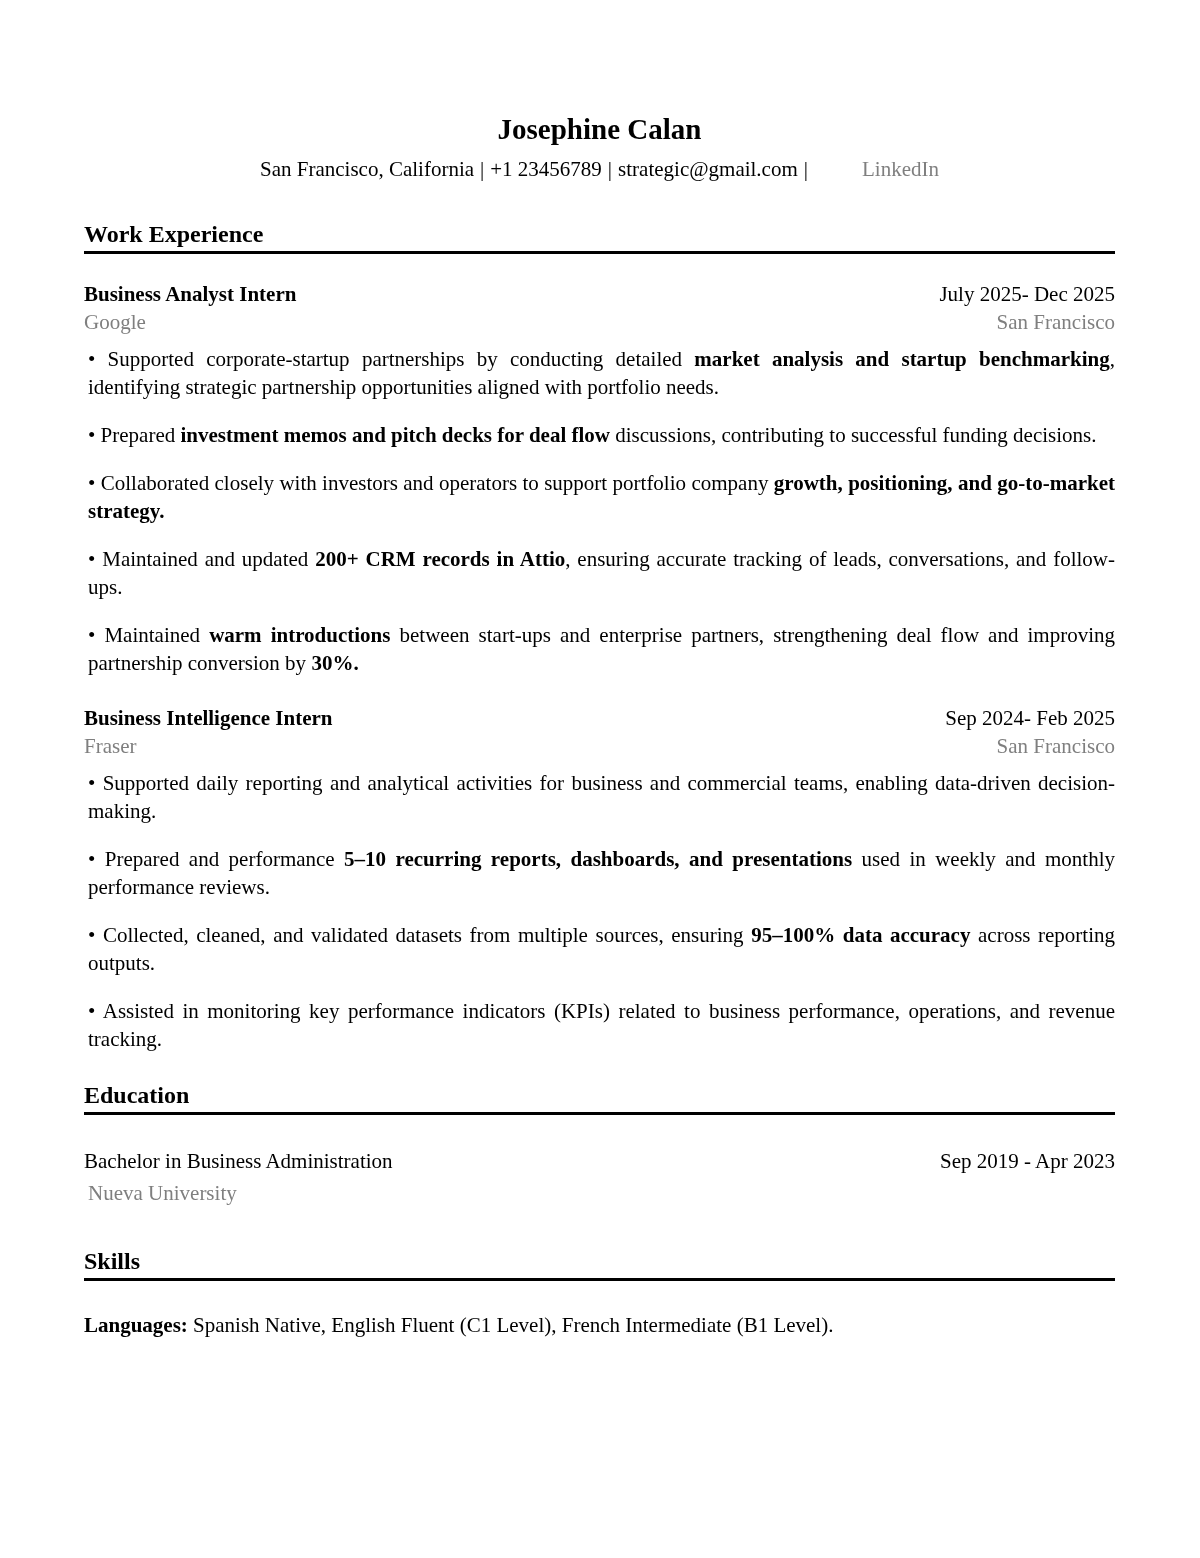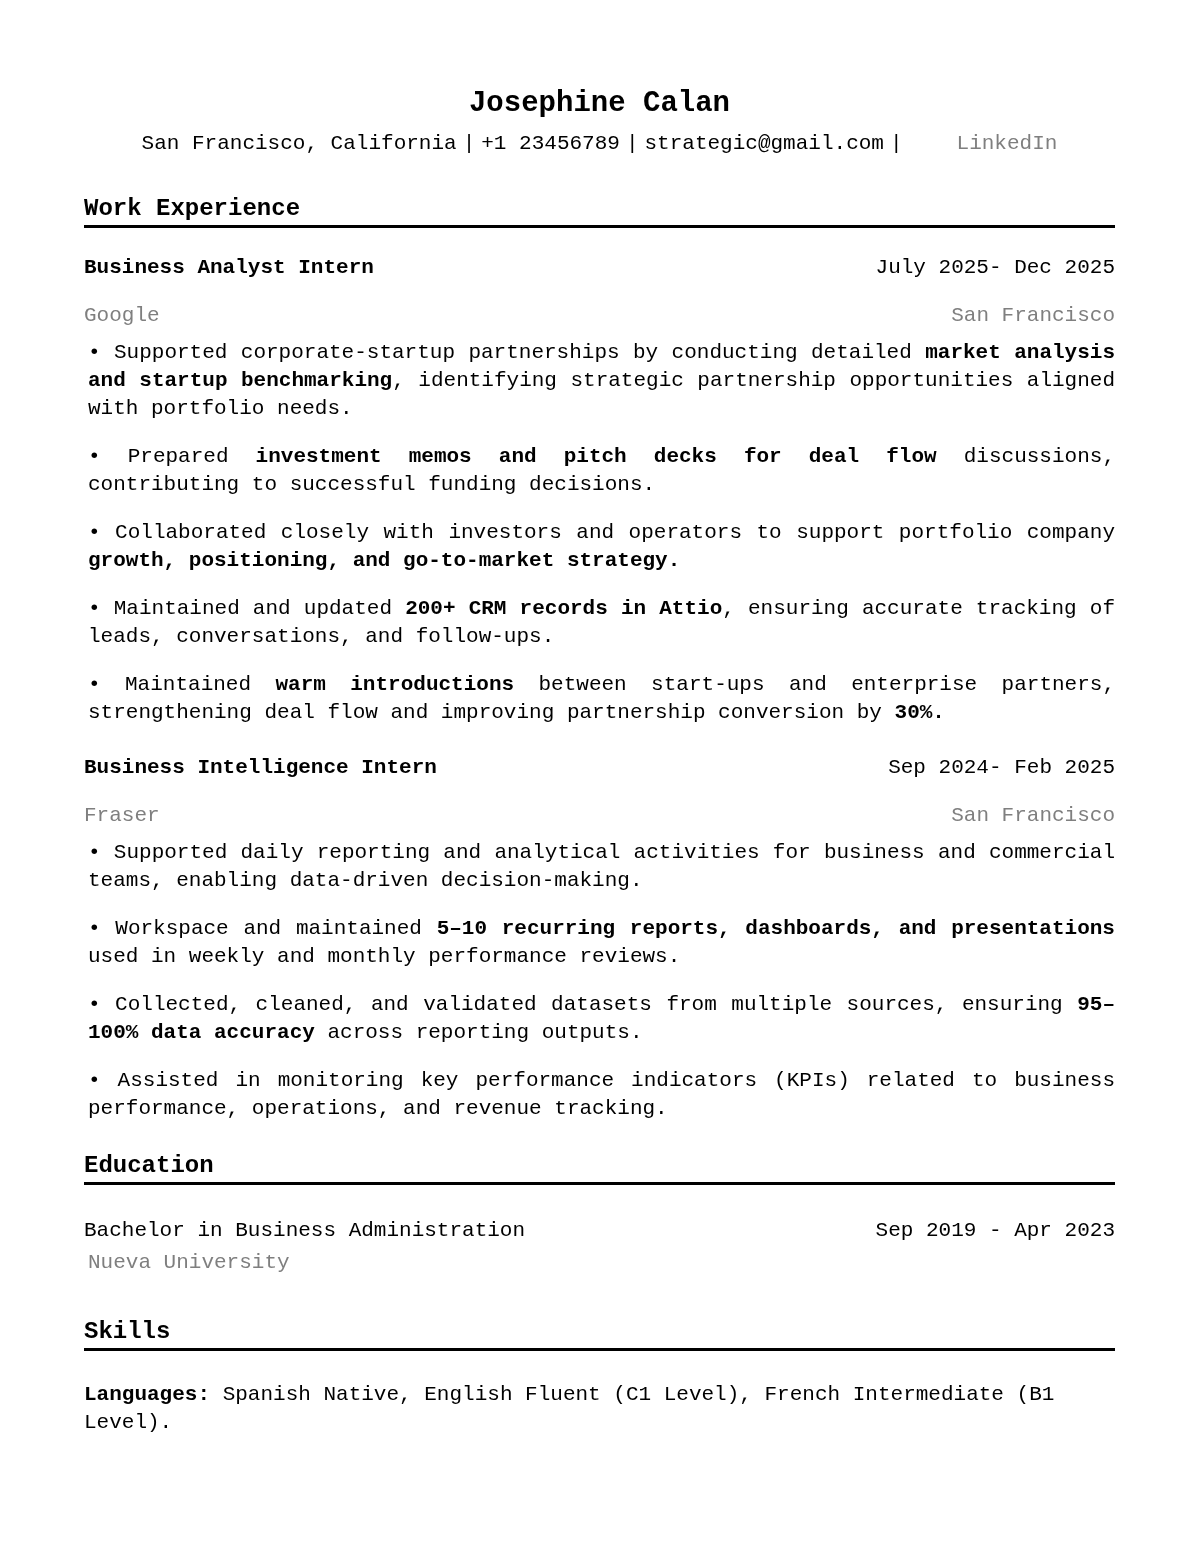--- a/index.html
+++ b/index.html
@@ -3,22 +3,22 @@
 <meta charset="utf-8">
 <style>
   * { box-sizing: border-box; }
   html, body { margin: 0; padding: 0; background: #ffffff; }
   .page {
     position: relative;
     width: 1200px;
     height: 1558px;
     margin: 0 auto;
     background: #ffffff;
-    padding: 86px 85px 60px 84px;
-    font-family: Liberation Mono, monospace;
+    padding: 112px 85px 60px 84px;
+    font-family: Liberation Serif, serif;
     color: var(--text, #000000);
   }
   
   .name {
     margin: 0 0 9px 0;
     font-size: 29px;
     line-height: 35px;
     font-weight: 700;
     text-align: center;
   }
@@ -49,21 +49,20 @@
   .section-title.education { margin: 28px 0 32px 0; }
   .section-title.skills    { margin: 40px 0 30px 0; }
   
   .job + .job { margin-top: 27px; }
   .job-head, .job-sub, .edu-row {
     display: flex;
     justify-content: space-between;
     align-items: flex-end;
     font-size: 21px;
     line-height: 28px;
-    margin-top: 20px;
   }
   .job-title { font-weight: 700; }
   .job-sub, .edu-school { color: var(--muted, #7f7f7f); }
   .edu-school { font-size: 21px; line-height: 28px; margin: 4px; }
   
   .bullet {
     margin: 20px 0 0 4px;
     font-size: 21px;
     line-height: 28px;
     text-align: justify;
@@ -114,21 +113,21 @@
       <div class="job-head">
         <span class="job-title">Business Intelligence Intern</span>
         <span class="job-dates">Sep 2024- Feb 2025</span>
       </div>
       <div class="job-sub">
         <span>Fraser</span>
         <span>San Francisco</span>
       </div>
       <div class="bullets">
           <p class="bullet"><span>• </span><span>Supported daily reporting and analytical activities for business and commercial teams, enabling data-driven decision-making.</span></p>
-          <p class="bullet"><span>• </span><span>Workspace and maintained </span><span class="b">5–10 recurring reports, dashboards, and presentations</span><span> used in weekly and monthly performance reviews.</span></p>
+          <p class="bullet"><span>• </span><span>Prepared and performance </span><span class="b">5–10 recurring reports, dashboards, and presentations</span><span> used in weekly and monthly performance reviews.</span></p>
           <p class="bullet"><span>• </span><span>Collected, cleaned, and validated datasets from multiple sources, ensuring </span><span class="b">95–100% data accuracy</span><span> across reporting outputs.</span></p>
           <p class="bullet"><span>• </span><span>Assisted in monitoring key performance indicators (KPIs) related to business performance, operations, and revenue tracking.</span></p>
         </div>
     </div>
   </section>
 
   <section>
     <h2 class="section-title education">Education</h2>
     <div class="edu-row">
       <span>Bachelor in Business Administration</span>

